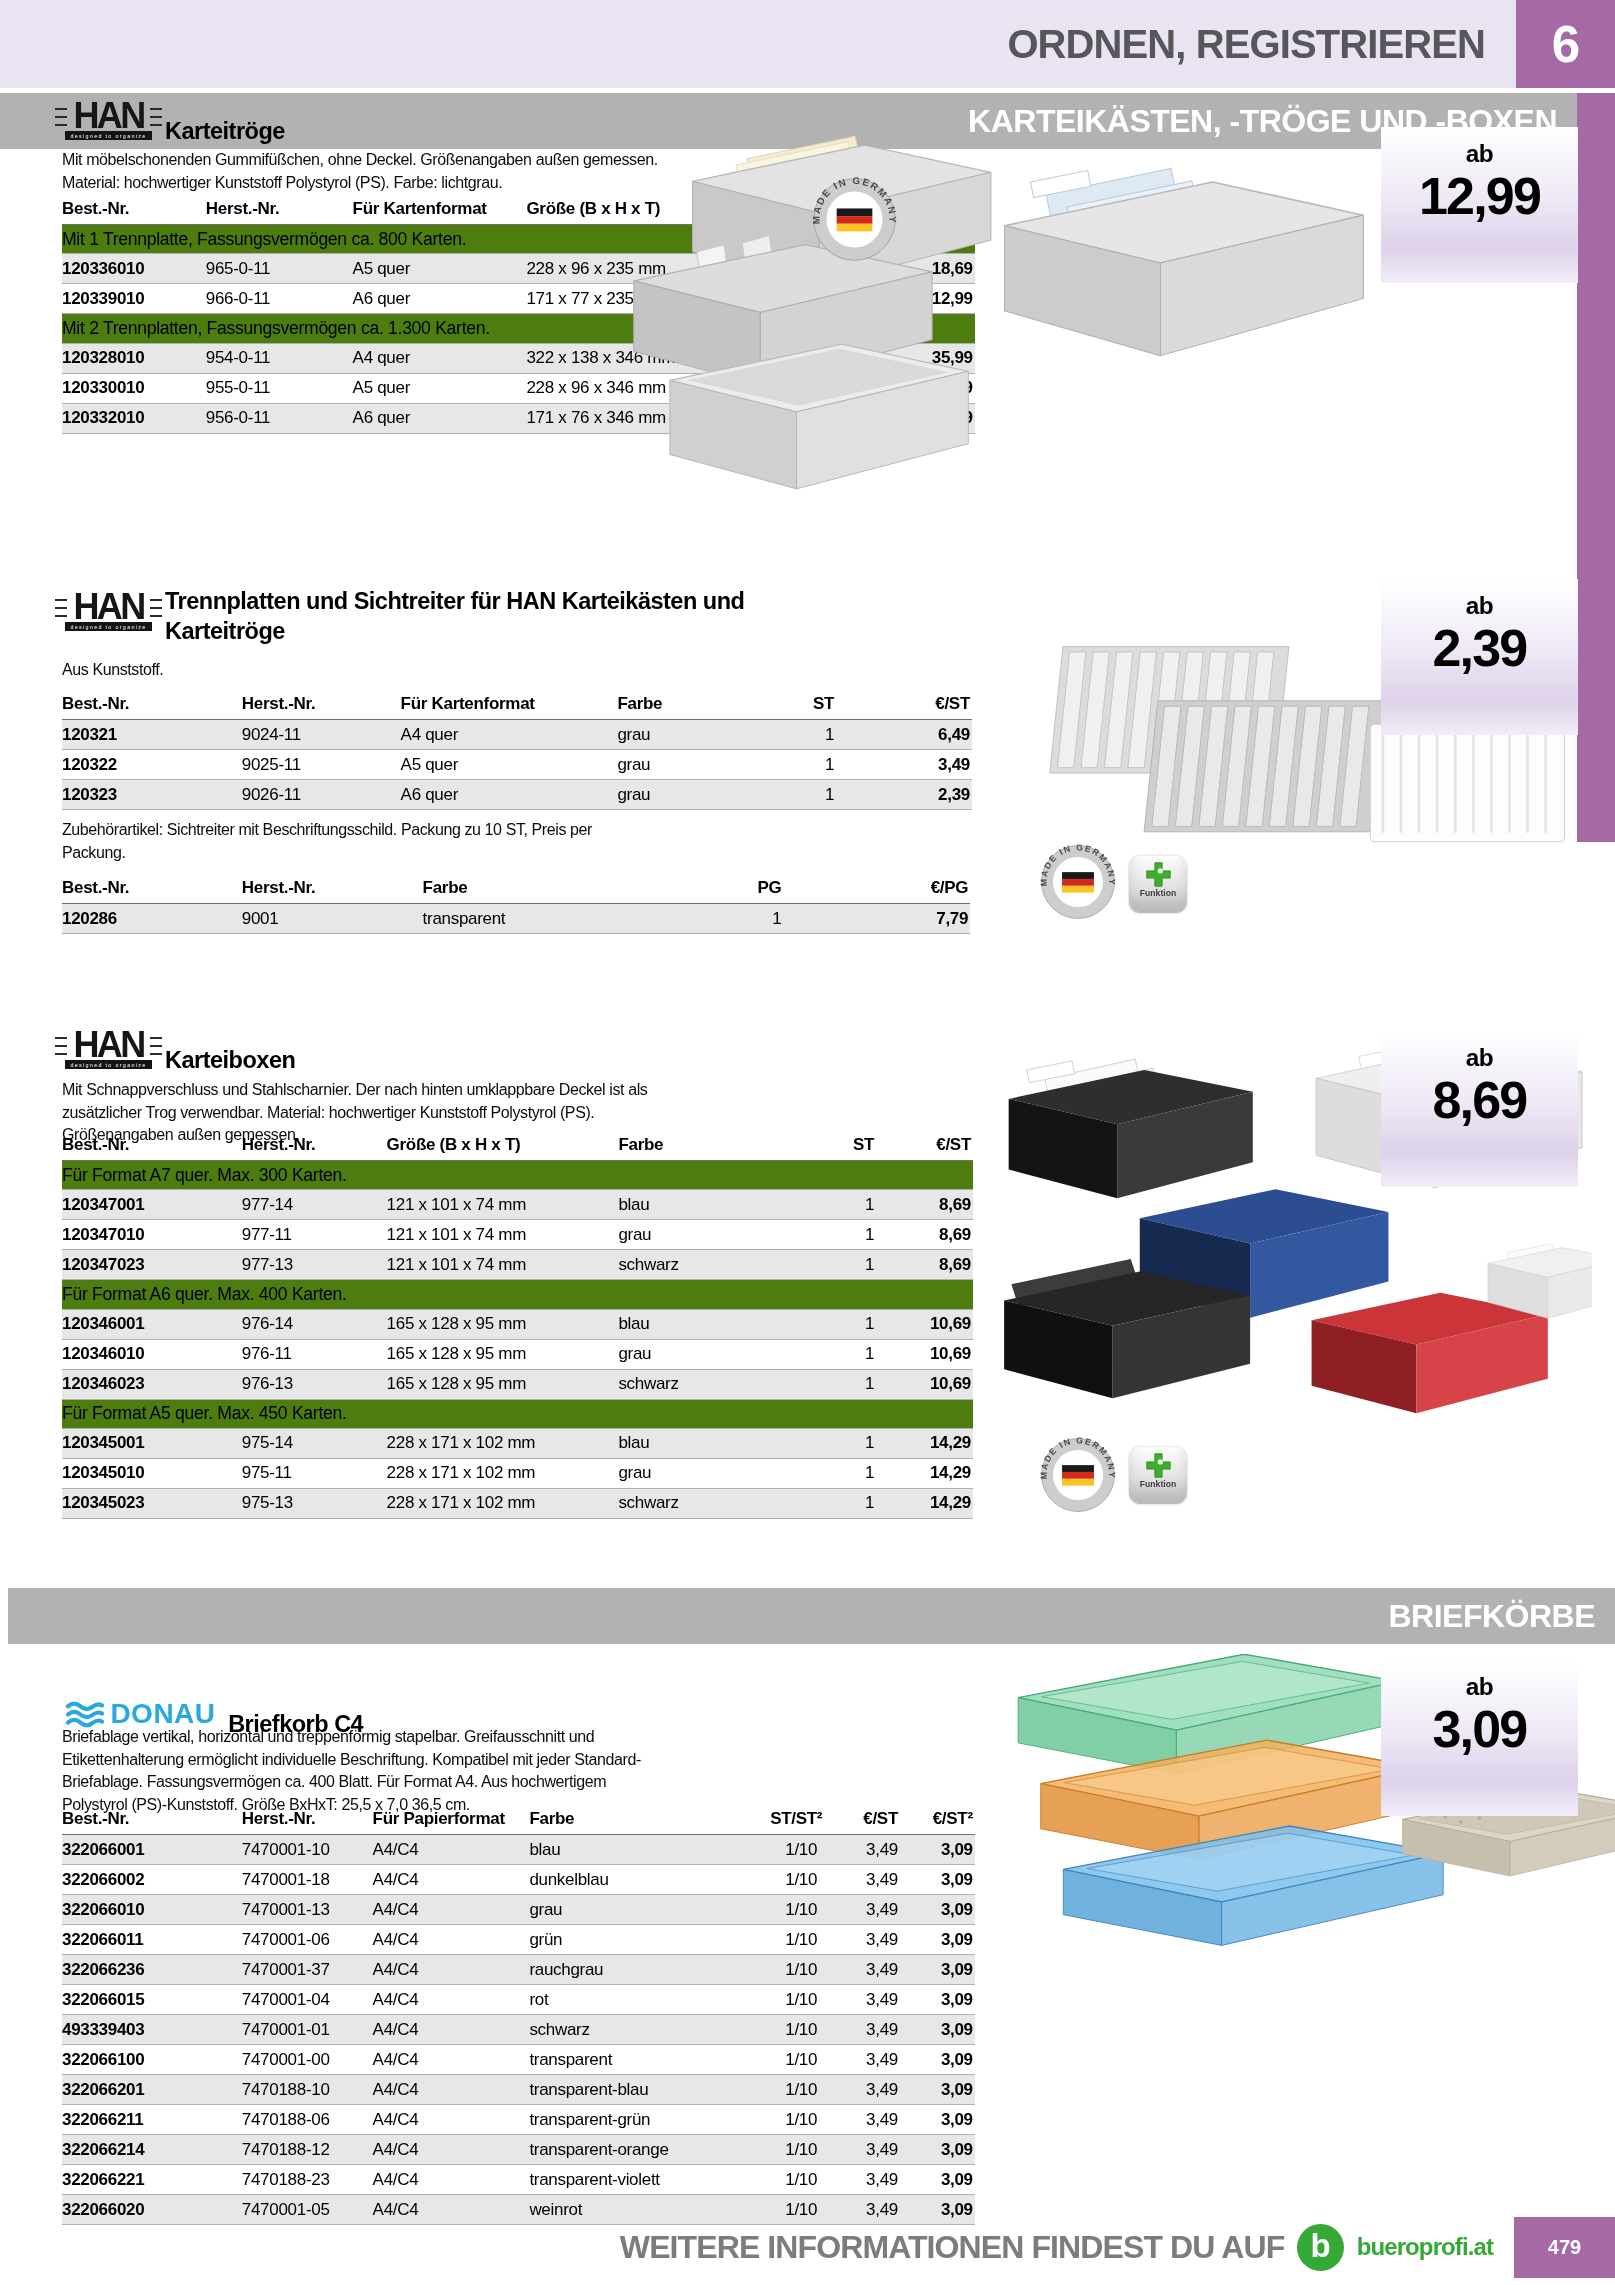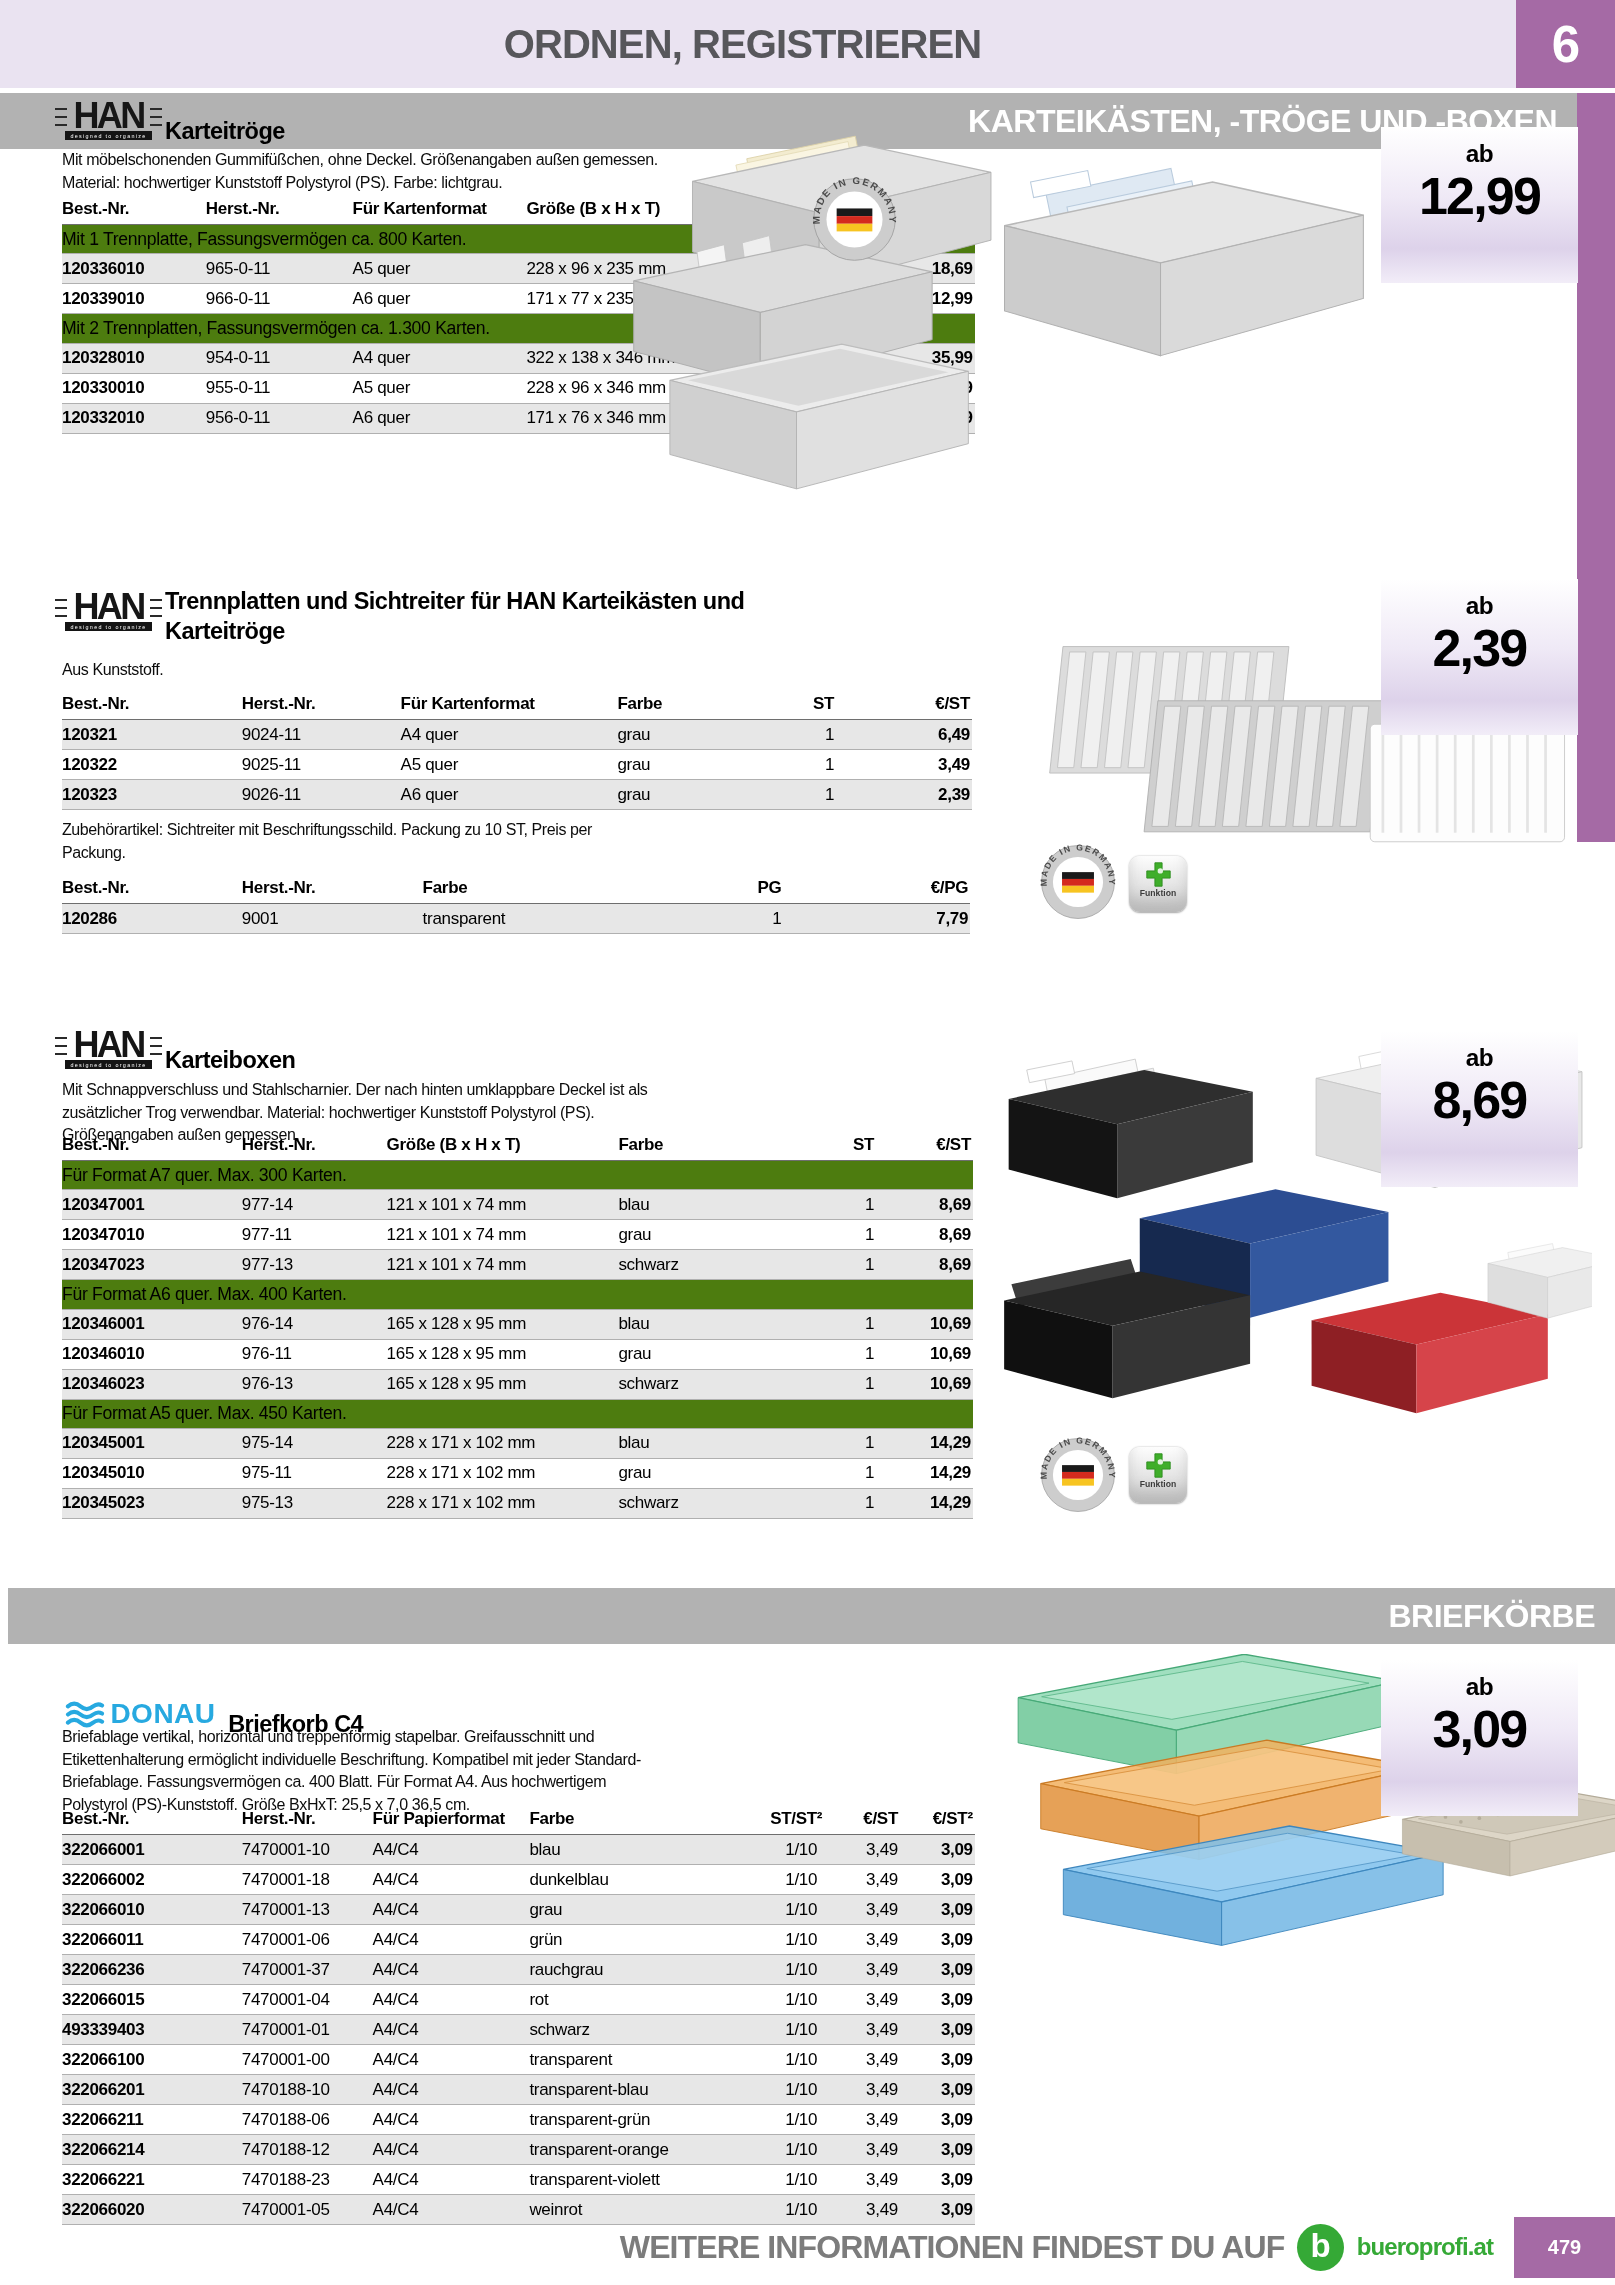--- a/index.html
+++ b/index.html
@@ -6,21 +6,21 @@
   body{
     width:1616px;height:2285px;position:relative;background:#fff;
     font-family:"Liberation Sans","DejaVu Sans",sans-serif;color:#000;
     overflow:hidden;
   }
   .abs{position:absolute;}
 
   
   .chapter-banner{
     left:0;top:0;width:1516px;height:88px;background:#eae3f1;
-    display:flex;align-items:center;justify-content:center;padding-right:31px;box-sizing:border-box;
+    display:flex;align-items:center;justify-content:flex-end;padding-right:31px;box-sizing:border-box;
   }
   .chapter-banner .t{font-size:40px;font-weight:bold;color:#57575b;letter-spacing:-0.9px;}
   .chapter-tab{
     left:1516px;top:0;width:100px;height:88px;background:#a56aa5;
     display:flex;align-items:center;justify-content:center;
   }
   .chapter-tab .n{font-size:51px;font-weight:bold;color:#fff;}
   .gray-banner{
     background:#b2b2b2;display:flex;align-items:center;justify-content:flex-end;
     padding-right:20px;box-sizing:border-box;

